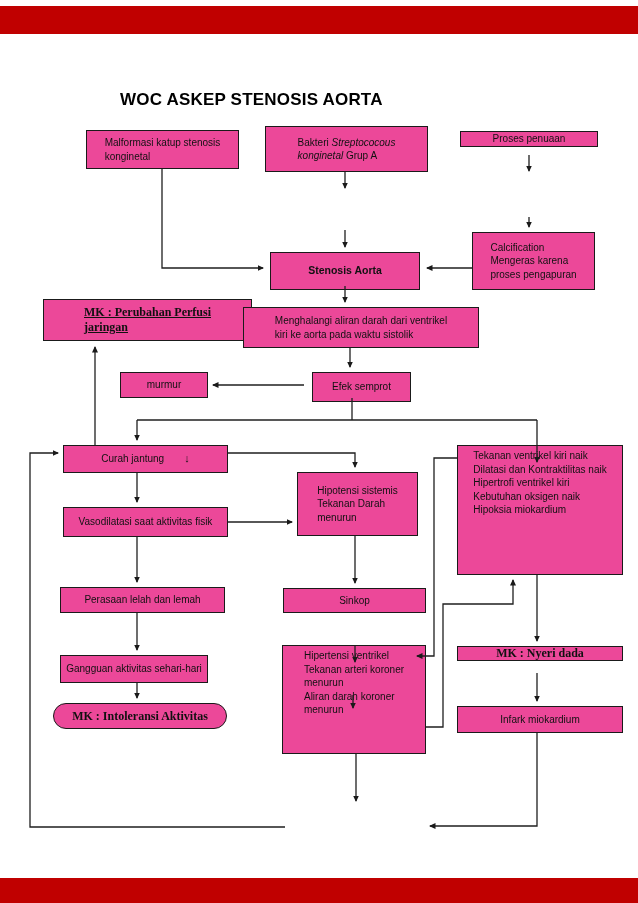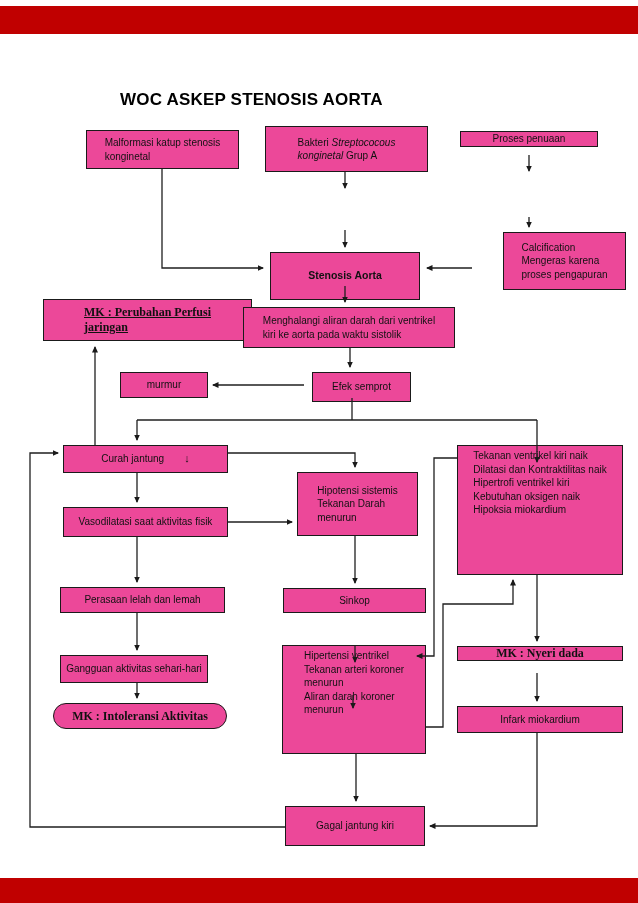--- a/index.html
+++ b/index.html
@@ -41,31 +41,31 @@
 konginetal</div>
 
   <div class="node" style="left:265px;top:126px;width:163px;height:46px;">
     <span><span>Bakteri </span><span class="ital">Streptococous</span>
 <span class="ital">konginetal</span><span> Grup A</span></span>
   </div>
 
   <div class="node" style="left:460px;top:131px;width:138px;height:16px;">Proses penuaan</div>
 
 
-  <div class="node" style="left:472px;top:232px;width:123px;height:58px;margin-left:31px;">Calcification
+  <div class="node" style="left:472px;top:232px;width:123px;height:58px;">Calcification
 Mengeras karena
 proses pengapuran</div>
 
 
-  <div class="node bold-sans" style="left:270px;top:252px;width:150px;height:48px;">Stenosis Aorta</div>
+  <div class="node bold-sans" style="left:270px;top:252px;width:150px;height:38px;">Stenosis Aorta</div>
 
   <div class="node bold-serif" style="left:43px;top:299px;width:209px;height:42px;text-decoration:underline;">MK : Perubahan Perfusi
 jaringan</div>
 
-  <div class="node" style="left:243px;top:307px;width:212px;height:41px;">Menghalangi aliran darah dari ventrikel
+  <div class="node" style="left:243px;top:307px;width:236px;height:41px;">Menghalangi aliran darah dari ventrikel
 kiri ke aorta pada waktu sistolik</div>
 
   <div class="node" style="left:120px;top:372px;width:88px;height:26px;">murmur</div>
 
   <div class="node" style="left:312px;top:372px;width:99px;height:30px;">Efek semprot</div>
 
   <div class="node" style="left:63px;top:445px;width:165px;height:28px;">
     <span>Curah jantung</span>
     <span class="dn-arrow">↓</span>
   </div>
@@ -93,21 +93,20 @@
 menurun
 Aliran darah koroner
 menurun</div>
 
   <div class="node bold-serif" style="left:53px;top:703px;width:174px;height:26px;border-radius:13px;">MK : Intoleransi Aktivitas</div>
 
   <div class="node bold-serif" style="left:457px;top:646px;width:166px;height:15px;">MK : Nyeri dada</div>
 
   <div class="node" style="left:457px;top:706px;width:166px;height:27px;">Infark miokardium</div>
 
-  <div class="node" style="left:285px;top:806px;width:140px;height:40px;">Gagal jantung kiri</div>
 
   <svg id="arrows" width="638" height="903" viewBox="0 0 638 903">
     <defs>
       <marker id="ah" markerWidth="8" markerHeight="8" refX="5.5" refY="3" orient="auto" markerUnits="userSpaceOnUse">
         <path d="M0,0 L6.5,3 L0,6 Z" fill="#1a1a1a"></path>
       </marker>
     </defs>
     <g stroke="#1f1f1f" stroke-width="1.3" fill="none">
       <path d="M162 169 V268 H263" marker-end="url(#ah)"></path>
       <path d="M345 172 V188" marker-end="url(#ah)"></path>

